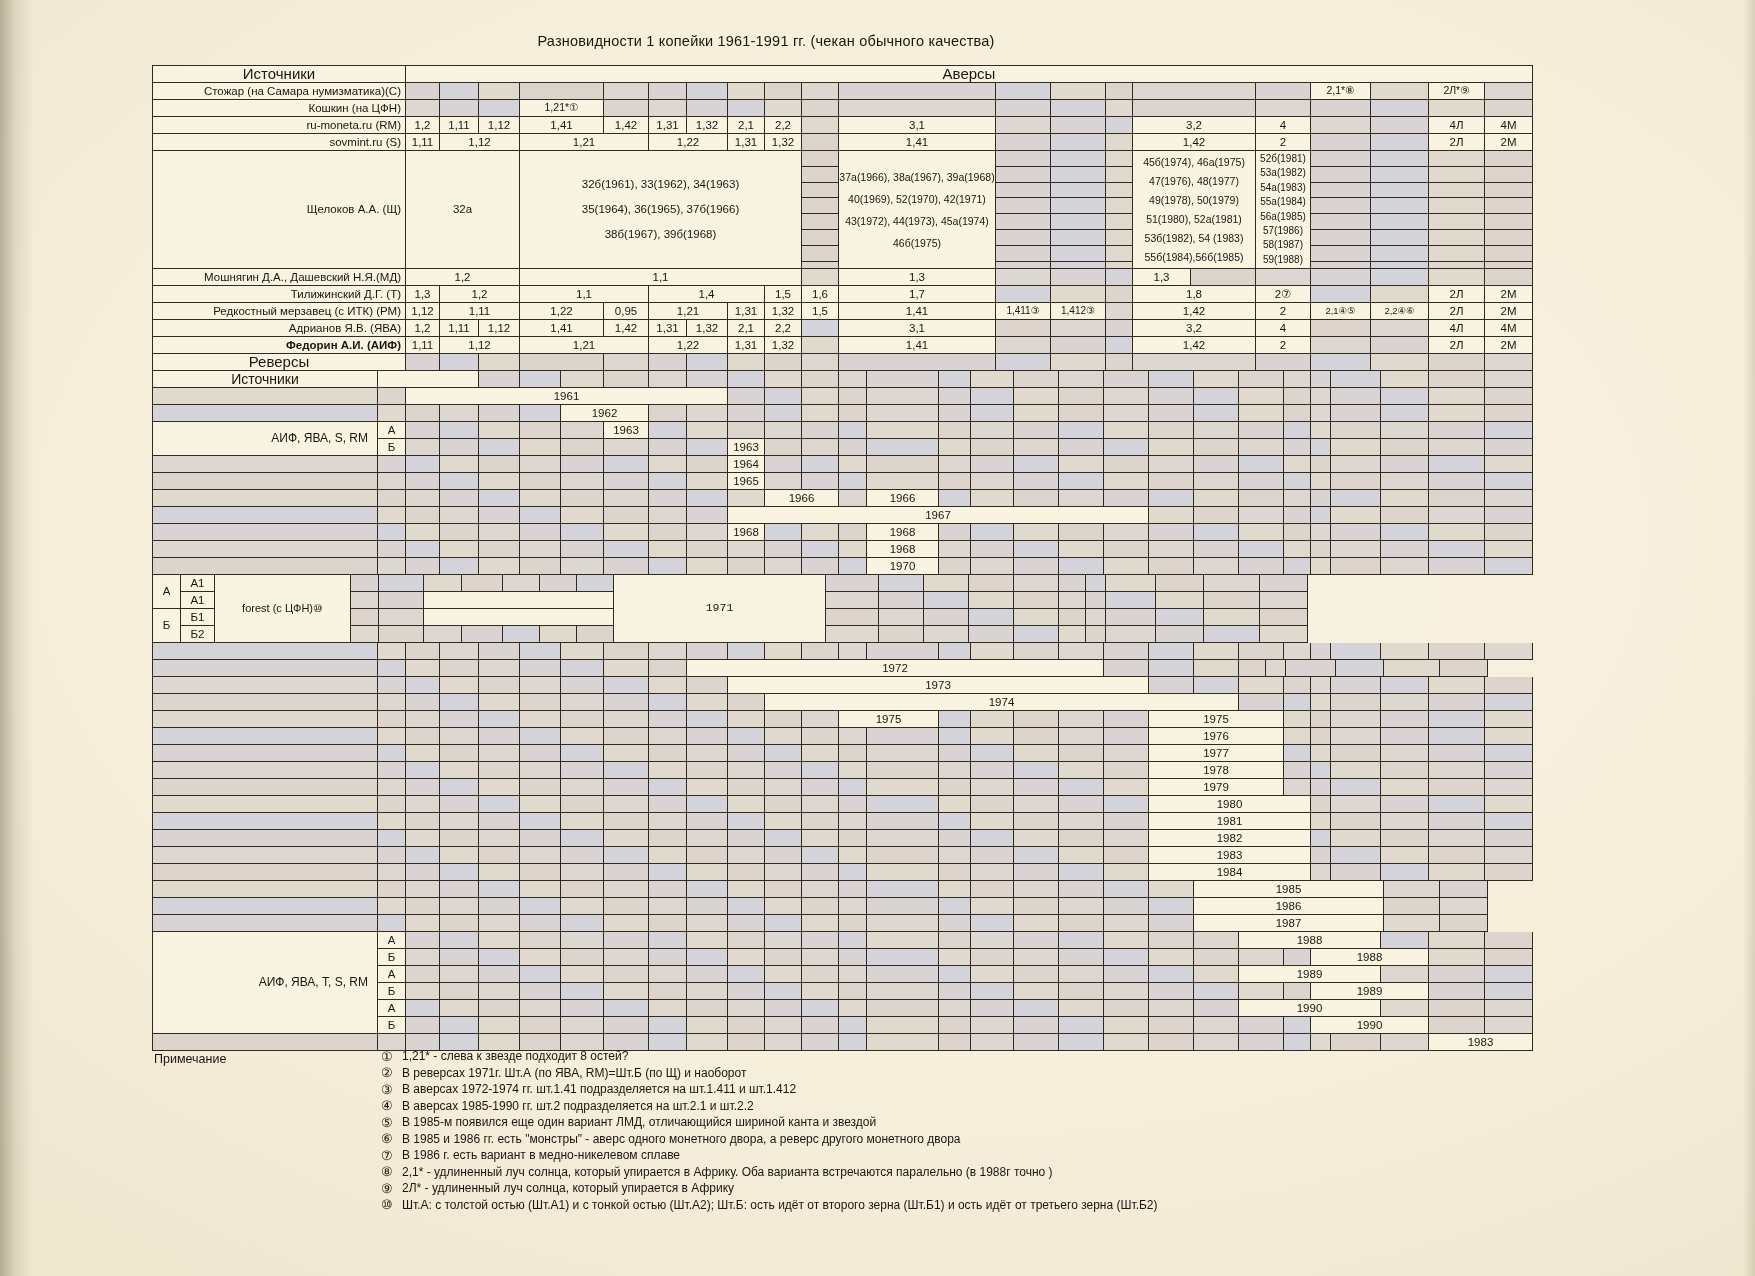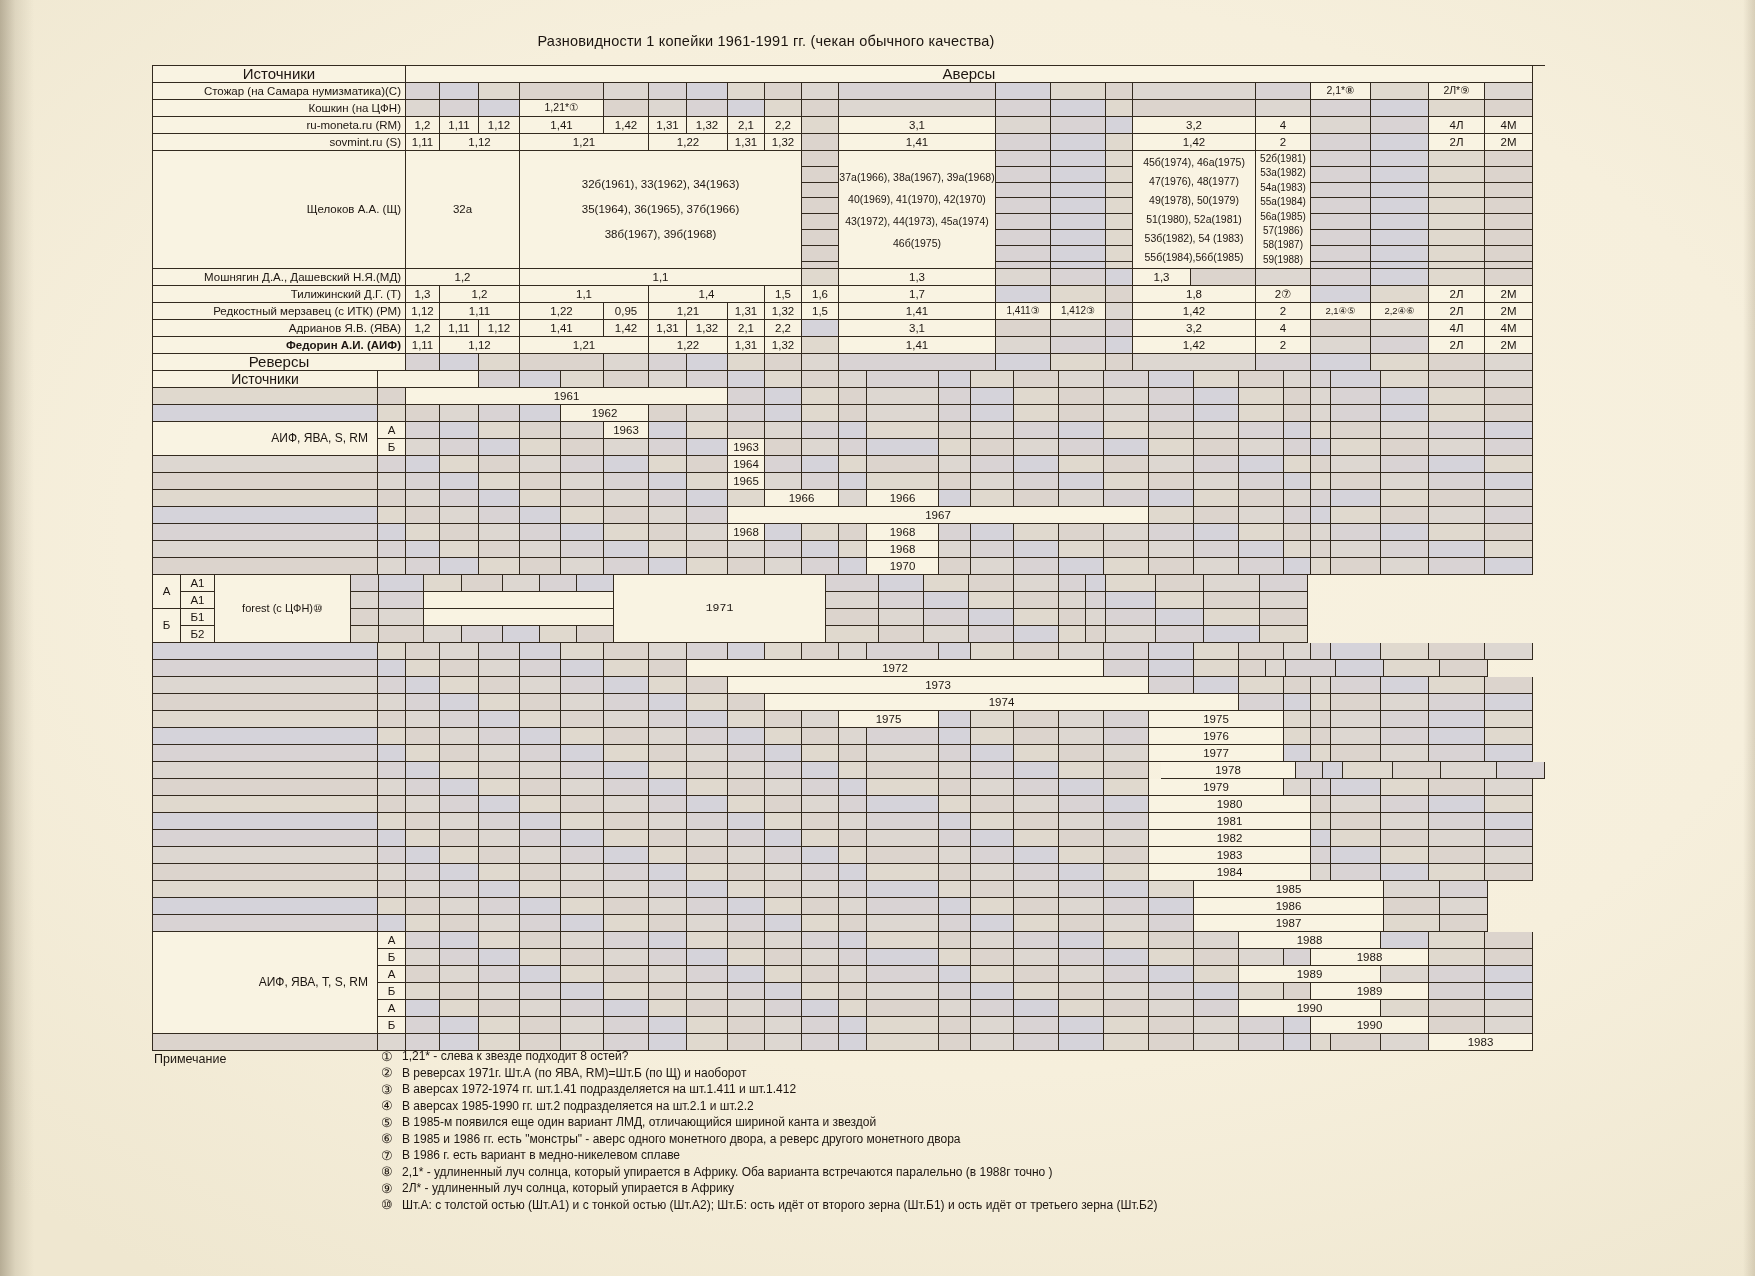--- a/index.html
+++ b/index.html
@@ -133,21 +133,21 @@
         <div class="cell cL" style="width: 253px;">Щелоков А.А. (Щ)</div>
         <div class="cell cV" style="width: 114px;">32а</div>
         <div class="cell cX" style="width: 282px; font-size: 11.5px; line-height: 25px;">
           <div>32б(1961), 33(1962), 34(1963)</div>
           <div>35(1964), 36(1965), 37б(1966)</div>
           <div>38б(1967), 39б(1968)</div>
         </div>
         <div class="cell cT" style="width: 37px; background-color: rgb(220, 212, 205);"></div>
         <div class="cell cX" style="width: 157px; font-size: 10.5px; line-height: 22px;">
           <div>37а(1966), 38а(1967), 39а(1968)</div>
-          <div>40(1969), 41(1970), 42(1970)</div>
+          <div>40(1969), 52(1970), 42(1971)</div>
           <div>43(1972), 44(1973), 45а(1974)</div>
           <div>46б(1975)</div>
         </div>
         <div class="cell cT" style="width: 55px; background-color: rgb(217, 211, 212);"></div>
         <div class="cell cT" style="width: 55px; background-color: rgb(213, 211, 218);"></div>
         <div class="cell cT" style="width: 27px; background-color: rgb(224, 217, 206);"></div>
         <div class="cell cX" style="width: 123px; font-size: 10.5px; line-height: 19px;">
           <div>45б(1974), 46а(1975)</div>
           <div>47(1976), 48(1977)</div>
           <div>49(1978), 50(1979)</div>
@@ -959,21 +959,21 @@
         <div class="cell cS" style="width: 37px; background-color: rgb(221, 215, 209);"></div>
         <div class="cell cS" style="width: 37px; background-color: rgb(217, 211, 212);"></div>
         <div class="cell cS" style="width: 37px; background-color: rgb(213, 211, 218);"></div>
         <div class="cell cS" style="width: 28px; background-color: rgb(224, 217, 206);"></div>
         <div class="cell cS" style="width: 72px; background-color: rgb(220, 212, 205);"></div>
         <div class="cell cS" style="width: 32px; background-color: rgb(221, 215, 209);"></div>
         <div class="cell cS" style="width: 43px; background-color: rgb(217, 211, 212);"></div>
         <div class="cell cS" style="width: 45px; background-color: rgb(213, 211, 218);"></div>
         <div class="cell cS" style="width: 45px; background-color: rgb(224, 217, 206);"></div>
         <div class="cell cS" style="width: 45px; background-color: rgb(220, 212, 205);"></div>
-        <div class="cell cY" style="width: 135px; margin-left: 12px;">1978</div>
+        <div class="cell cY" style="width: 135px;">1978</div>
         <div class="cell cS" style="width: 27px; background-color: rgb(217, 211, 212);"></div>
         <div class="cell cS" style="width: 20px; background-color: rgb(213, 211, 218);"></div>
         <div class="cell cS" style="width: 50px; background-color: rgb(224, 217, 206);"></div>
         <div class="cell cS" style="width: 48px; background-color: rgb(220, 212, 205);"></div>
         <div class="cell cS" style="width: 56px; background-color: rgb(221, 215, 209);"></div>
         <div class="cell cS" style="width: 48px; background-color: rgb(217, 211, 212);"></div>
       </div>
       <div class="row" style="height: 17px;">
         <div class="cell cS" style="width: 225px; background-color: rgb(220, 212, 205);"></div>
         <div class="cell cS" style="width: 28px; background-color: rgb(221, 215, 209);"></div>

